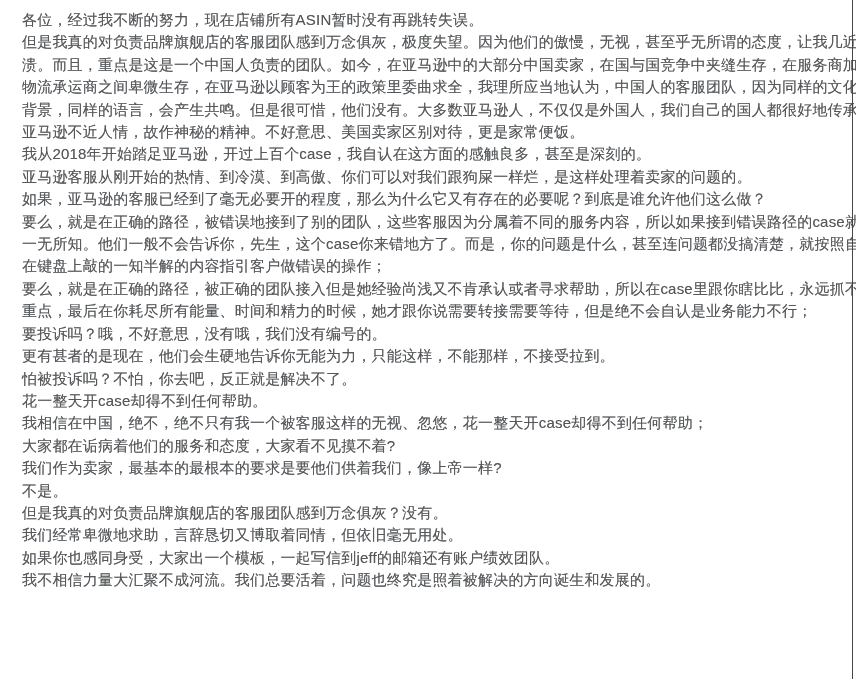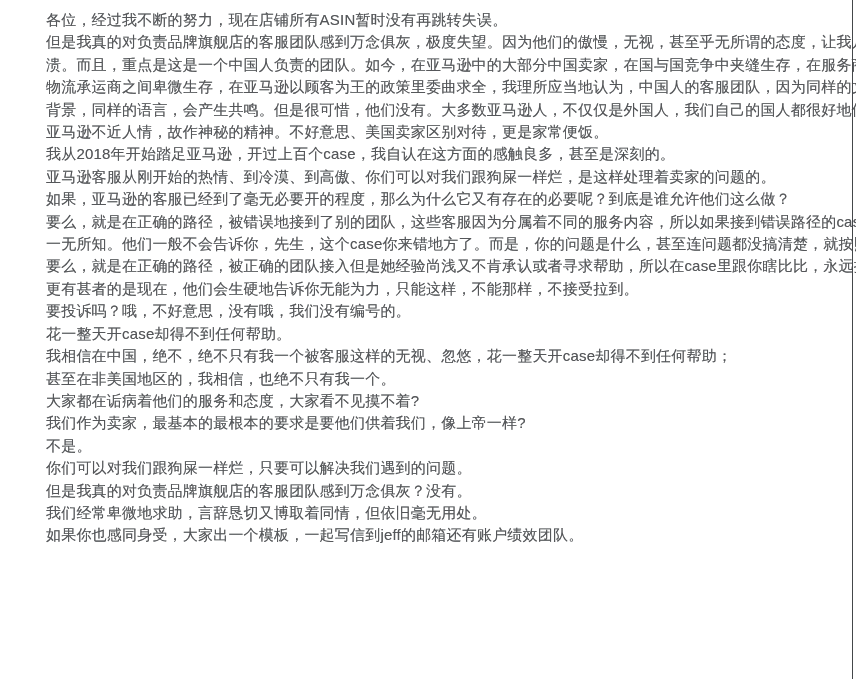--- a/index.html
+++ b/index.html
@@ -25,21 +25,20 @@
     top: 9px;
     width: 820px;
   }
   .line {
     font-size: 15px;
     line-height: 22.4px;
     color: #55575a;
     white-space: nowrap;
     letter-spacing: 0.2px;
     text-shadow: 0 0 0.5px rgba(85, 87, 90, 0.55);
-    margin-left: 24px;
   }
   .right-rule {
     position: absolute;
     top: 0;
     right: 3px;
     width: 1px;
     height: 679px;
     background: #44474a;
   }
 </style>
@@ -52,28 +51,30 @@
     <div class="line">但是我真的对负责品牌旗舰店的客服团队感到万念俱灰，极度失望。因为他们的傲慢，无视，甚至乎无所谓的态度，让我几近崩</div>
     <div class="line">溃。而且，重点是这是一个中国人负责的团队。如今，在亚马逊中的大部分中国卖家，在国与国竞争中夹缝生存，在服务商加上</div>
     <div class="line">物流承运商之间卑微生存，在亚马逊以顾客为王的政策里委曲求全，我理所应当地认为，中国人的客服团队，因为同样的文化和</div>
     <div class="line">背景，同样的语言，会产生共鸣。但是很可惜，他们没有。大多数亚马逊人，不仅仅是外国人，我们自己的国人都很好地传承了</div>
     <div class="line">亚马逊不近人情，故作神秘的精神。不好意思、美国卖家区别对待，更是家常便饭。</div>
     <div class="line">我从2018年开始踏足亚马逊，开过上百个case，我自认在这方面的感触良多，甚至是深刻的。</div>
     <div class="line">亚马逊客服从刚开始的热情、到冷漠、到高傲、你们可以对我们跟狗屎一样烂，是这样处理着卖家的问题的。</div>
     <div class="line">如果，亚马逊的客服已经到了毫无必要开的程度，那么为什么它又有存在的必要呢？到底是谁允许他们这么做？</div>
     <div class="line">要么，就是在正确的路径，被错误地接到了别的团队，这些客服因为分属着不同的服务内容，所以如果接到错误路径的case就会</div>
     <div class="line">一无所知。他们一般不会告诉你，先生，这个case你来错地方了。而是，你的问题是什么，甚至连问题都没搞清楚，就按照自己</div>
+    <div class="line">在键盘上敲的一知半解的内容指引客户做错误的操作；</div>
     <div class="line">要么，就是在正确的路径，被正确的团队接入但是她经验尚浅又不肯承认或者寻求帮助，所以在case里跟你瞎比比，永远抓不到</div>
+    <div class="line">重点，最后在你耗尽所有能量、时间和精力的时候，她才跟你说需要转接需要等待，但是绝不会自认是业务能力不行；</div>
+    <div class="line">要投诉吗？哦，不好意思，没有哦，我们没有编号的。</div>
     <div class="line">更有甚者的是现在，他们会生硬地告诉你无能为力，只能这样，不能那样，不接受拉到。</div>
-    <div class="line">要投诉吗？哦，不好意思，没有哦，我们没有编号的。</div>
+    <div class="line">怕被投诉吗？不怕，你去吧，反正就是解决不了。</div>
     <div class="line">花一整天开case却得不到任何帮助。</div>
     <div class="line">我相信在中国，绝不，绝不只有我一个被客服这样的无视、忽悠，花一整天开case却得不到任何帮助；</div>
-    <div class="line">甚至在非美国地区的，我相信，也绝不只有我一个。</div>
     <div class="line">大家都在诟病着他们的服务和态度，大家看不见摸不着?</div>
     <div class="line">我们作为卖家，最基本的最根本的要求是要他们供着我们，像上帝一样?</div>
     <div class="line">不是。</div>
-    <div class="line">你们可以对我们跟狗屎一样烂，只要可以解决我们遇到的问题。</div>
     <div class="line">但是我真的对负责品牌旗舰店的客服团队感到万念俱灰？没有。</div>
     <div class="line">我们经常卑微地求助，言辞恳切又博取着同情，但依旧毫无用处。</div>
     <div class="line">如果你也感同身受，大家出一个模板，一起写信到jeff的邮箱还有账户绩效团队。</div>
+    <div class="line">我不相信力量大汇聚不成河流。我们总要活着，问题也终究是照着被解决的方向诞生和发展的。</div>
   </div>
   <div class="right-rule"></div>
 </div>
 
 </body></html>

